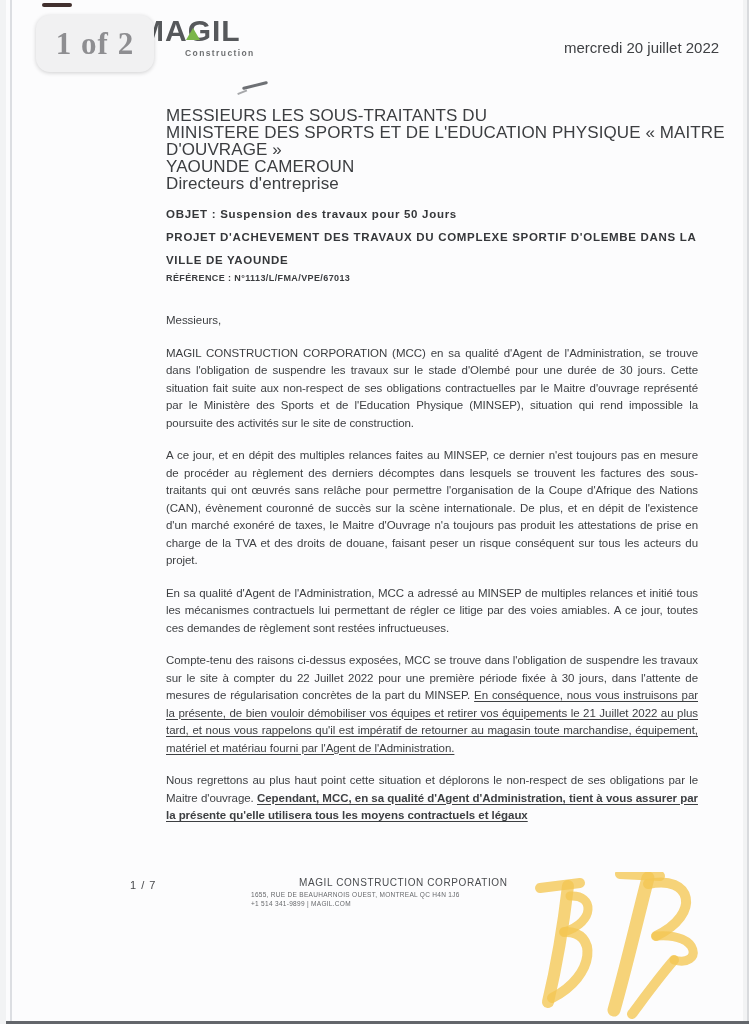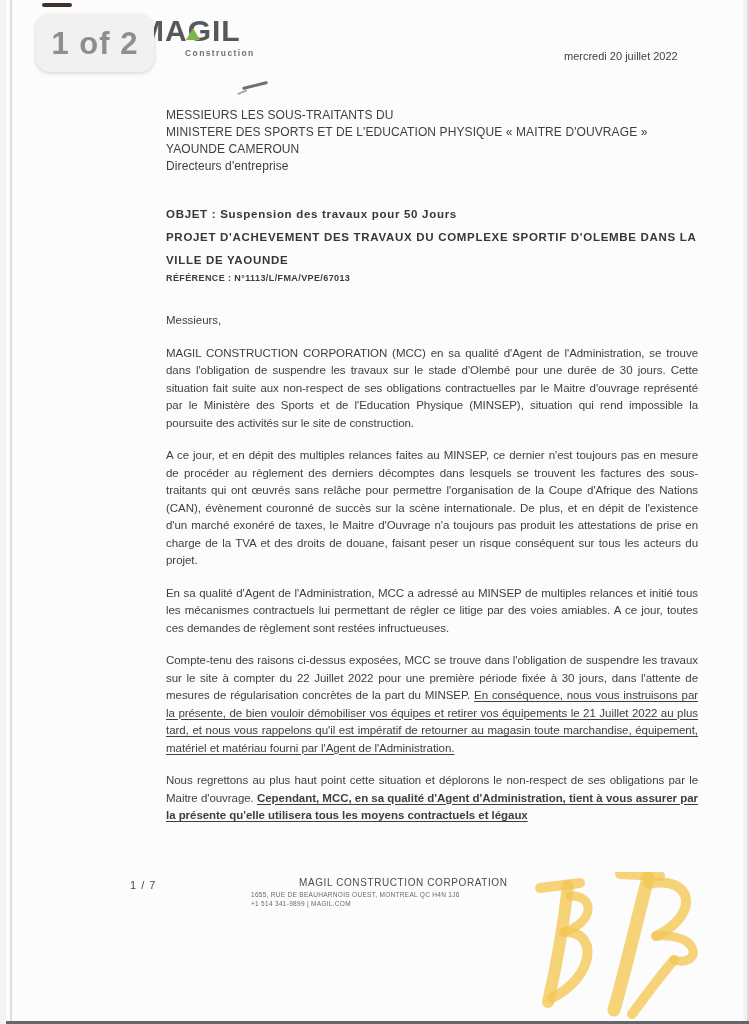--- a/index.html
+++ b/index.html
@@ -25,36 +25,37 @@
   .pen-mark:before{content:"";position:absolute;left:-6px;top:4px;width:10px;height:2px;background:#4a4d52;transform:rotate(-8deg);opacity:.6;}
 
   
   .badge{
     position:absolute;left:36px;top:15px;width:118px;height:57px;
     background:#f1f1f2;border-radius:14px;
     box-shadow:0 1px 4px rgba(0,0,0,.18);
     display:flex;align-items:center;justify-content:center;
     font-size:31px;font-weight:600;color:#8e8e91;letter-spacing:1px;
     z-index:30;
+    font-family:Liberation Serif, serif;
   }
 
   
   .logo-wrap{position:absolute;left:133px;top:16px;z-index:10;}
   .logo-text{font-size:30px;font-weight:bold;color:#56585b;letter-spacing:1px;line-height:30px;}
   .logo-green{
     position:absolute;left:47px;top:12px;width:0;height:0;
     border-left:7px solid transparent;border-right:7px solid transparent;
     border-bottom:12px solid #7ab648;
   }
   .logo-sub{font-size:8.5px;color:#6e7072;letter-spacing:1.4px;margin-top:2px;margin-left:46px;font-weight:600;}
 
-  .date-line{position:absolute;left:558px;top:50px;font-size:11px;color:#3f4144;}
+  .date-line{position:absolute;left:558px;top:39px;font-size:15px;color:#3f4144;}
 
   
-  .recipient{position:absolute;left:160px;top:107px;font-size:12px;color:#3c3e41;line-height:17px;letter-spacing:.1px;}
+  .recipient{position:absolute;left:160px;top:107px;font-size:17px;color:#3c3e41;line-height:17px;letter-spacing:.1px;}
 
   
   .subject{position:absolute;left:160px;top:203px;width:545px;color:#35373a;}
   .subject .s-line{font-size:11.5px;font-weight:bold;letter-spacing:.7px;line-height:23px;}
   .subject .s-ref{font-size:9px;font-weight:bold;letter-spacing:.4px;margin-top:1px;color:#3a3c3f;}
 
   
   .body-text{
     position:absolute;left:160px;top:312px;width:532px;
     font-size:11.5px;line-height:17.5px;color:#3d3f42;letter-spacing:-.05px;

